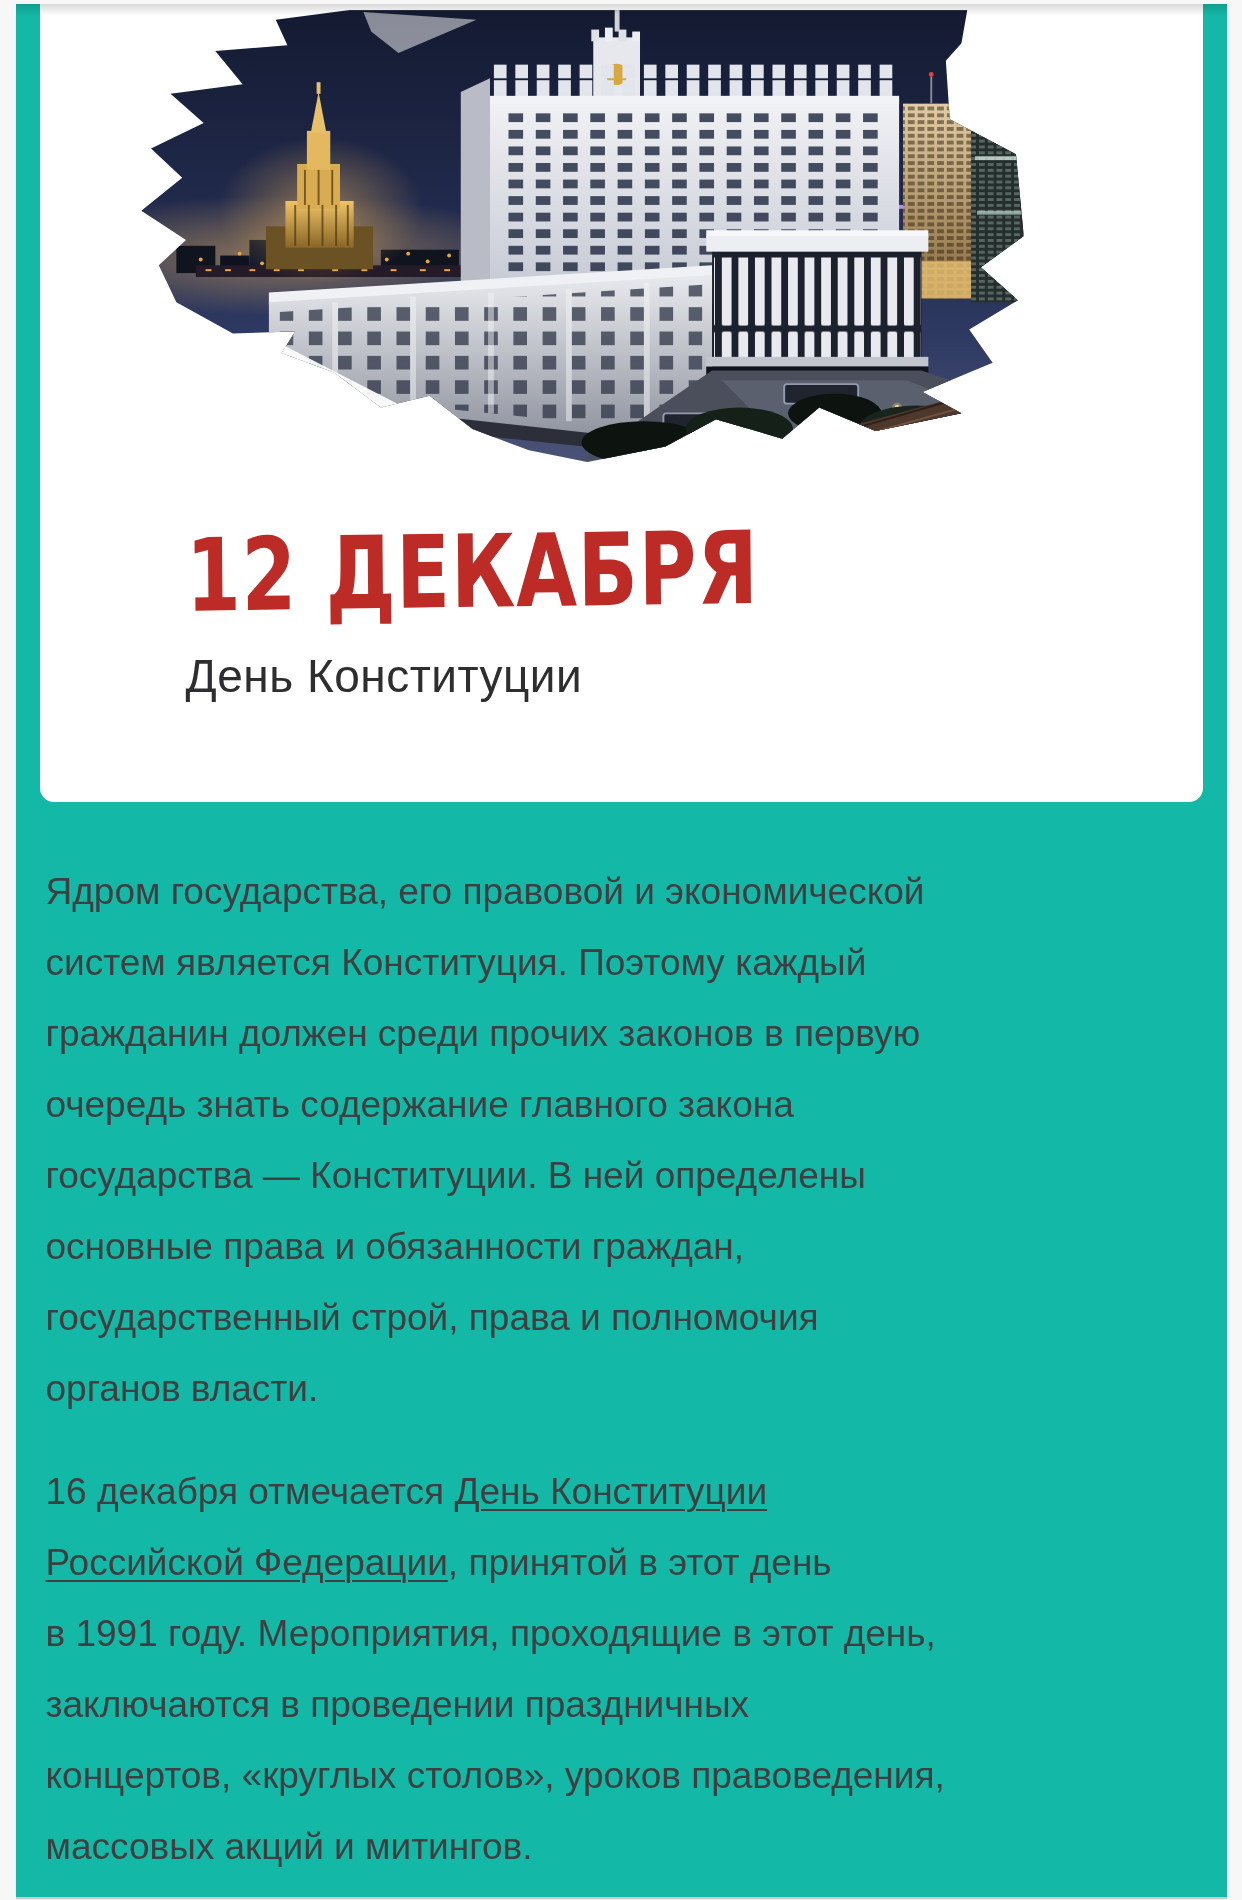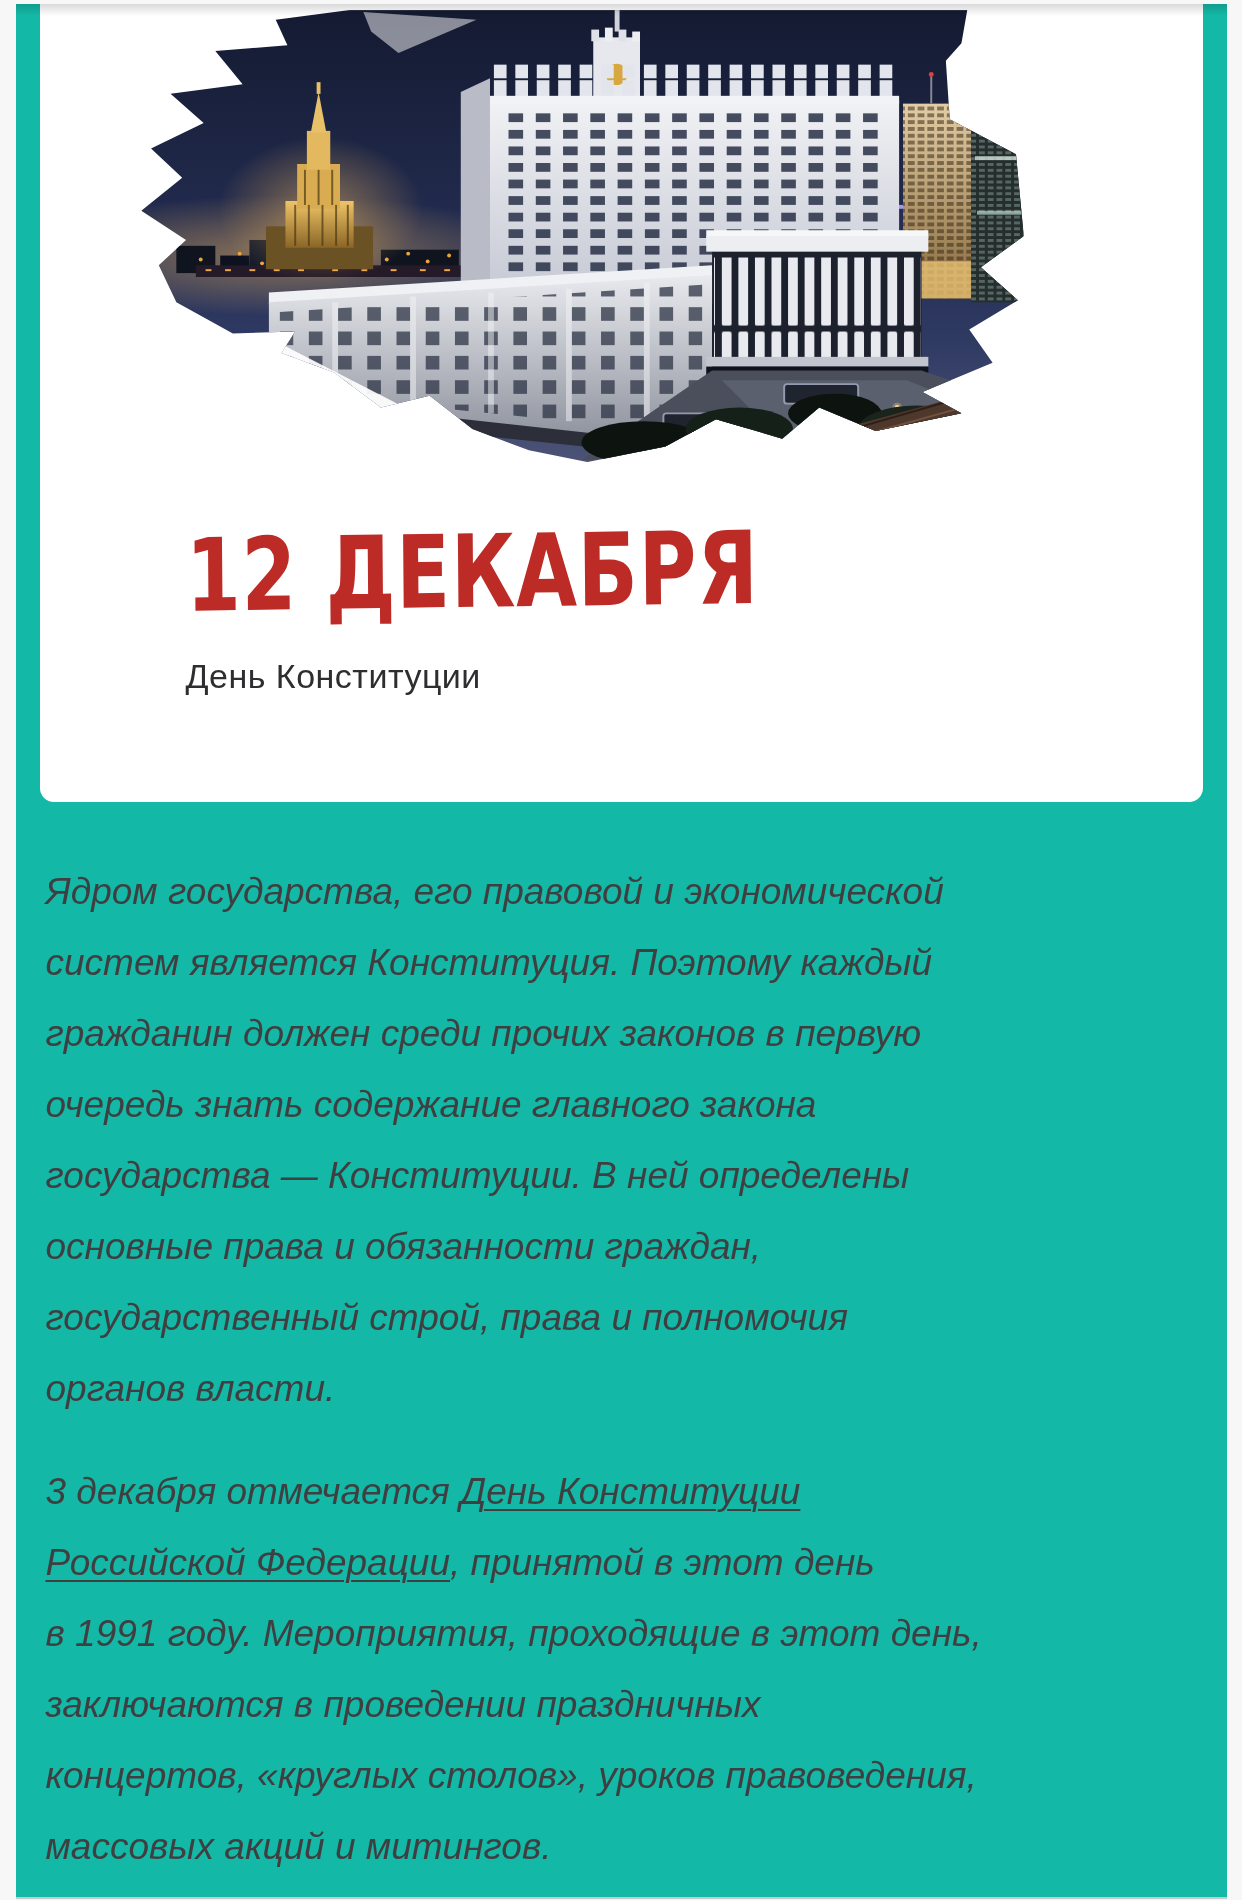--- a/index.html
+++ b/index.html
@@ -9,25 +9,25 @@
     background:linear-gradient(rgba(0,0,0,.15),rgba(0,0,0,0)); z-index:6; pointer-events:none; }
 
   .hero-card { position:relative; margin:0 24px; height:798px; background:#ffffff;
     border-radius:0 0 14px 14px; overflow:hidden; }
   .illustration { width:100%; height:470px; }
   .illustration svg { display:block; width:100%; height:100%; }
 
   .hero-title { margin:54px 0 0 146px; font-family:"DejaVu Sans",sans-serif;
     font-size:96px; line-height:1; font-weight:800; color:#bc2b26; letter-spacing:1px;
     white-space:nowrap; transform:scale(.82,1.05) rotate(-.6deg); transform-origin:left center; }
-  .hero-subtitle { margin:24px 0 0 146px; font-size:34px; line-height:57px;
+  .hero-subtitle { margin:24px 0 0 146px; font-size:46px; line-height:57px;
     color:#2e2e30; letter-spacing:.5px; font-weight:400; }
 
   article { padding:54px 30px 0; }
-  article p { margin:0 0 32px; font-size:37px; line-height:71px; color:#3f3f41; white-space:pre-line;font-style:italic; }
+  article p { margin:0 0 32px; font-size:37px; line-height:71px; color:#3f3f41; white-space:pre-line; }
   article p:last-child { margin-bottom:0; }
   .link { color:#3f3f41; text-decoration:underline; text-decoration-thickness:2px; text-underline-offset:5px; }
 
   .bottom-divider { position:absolute; left:0; right:0; top:1893px; height:2px; background:#c9c9cb; }
   .below-strip { position:absolute; left:0; right:0; top:1895px; bottom:0; background:#f2f2f4; }
 </style>
 </head>
 <body>
 
 <div class="page">
@@ -255,21 +255,21 @@
 
   <article>
     <p>Ядром государства, его правовой и экономической
 систем является Конституция. Поэтому каждый
 гражданин должен среди прочих законов в первую
 очередь знать содержание главного закона
 государства — Конституции. В ней определены
 основные права и обязанности граждан,
 государственный строй, права и полномочия
 органов власти.</p>
-    <p><span>3 декабря отмечается </span><a href="#" class="link">День Конституции
+    <p><span>16 декабря отмечается </span><a href="#" class="link">День Конституции
 Российской Федерации</a><span>, принятой в этот день
 в 1991 году. Мероприятия, проходящие в этот день,
 заключаются в проведении праздничных
 концертов, «круглых столов», уроков правоведения,
 массовых акций и митингов.</span></p>
   </article>
 
   <div class="bottom-divider"></div>
   <div class="below-strip"></div>
 </div>

